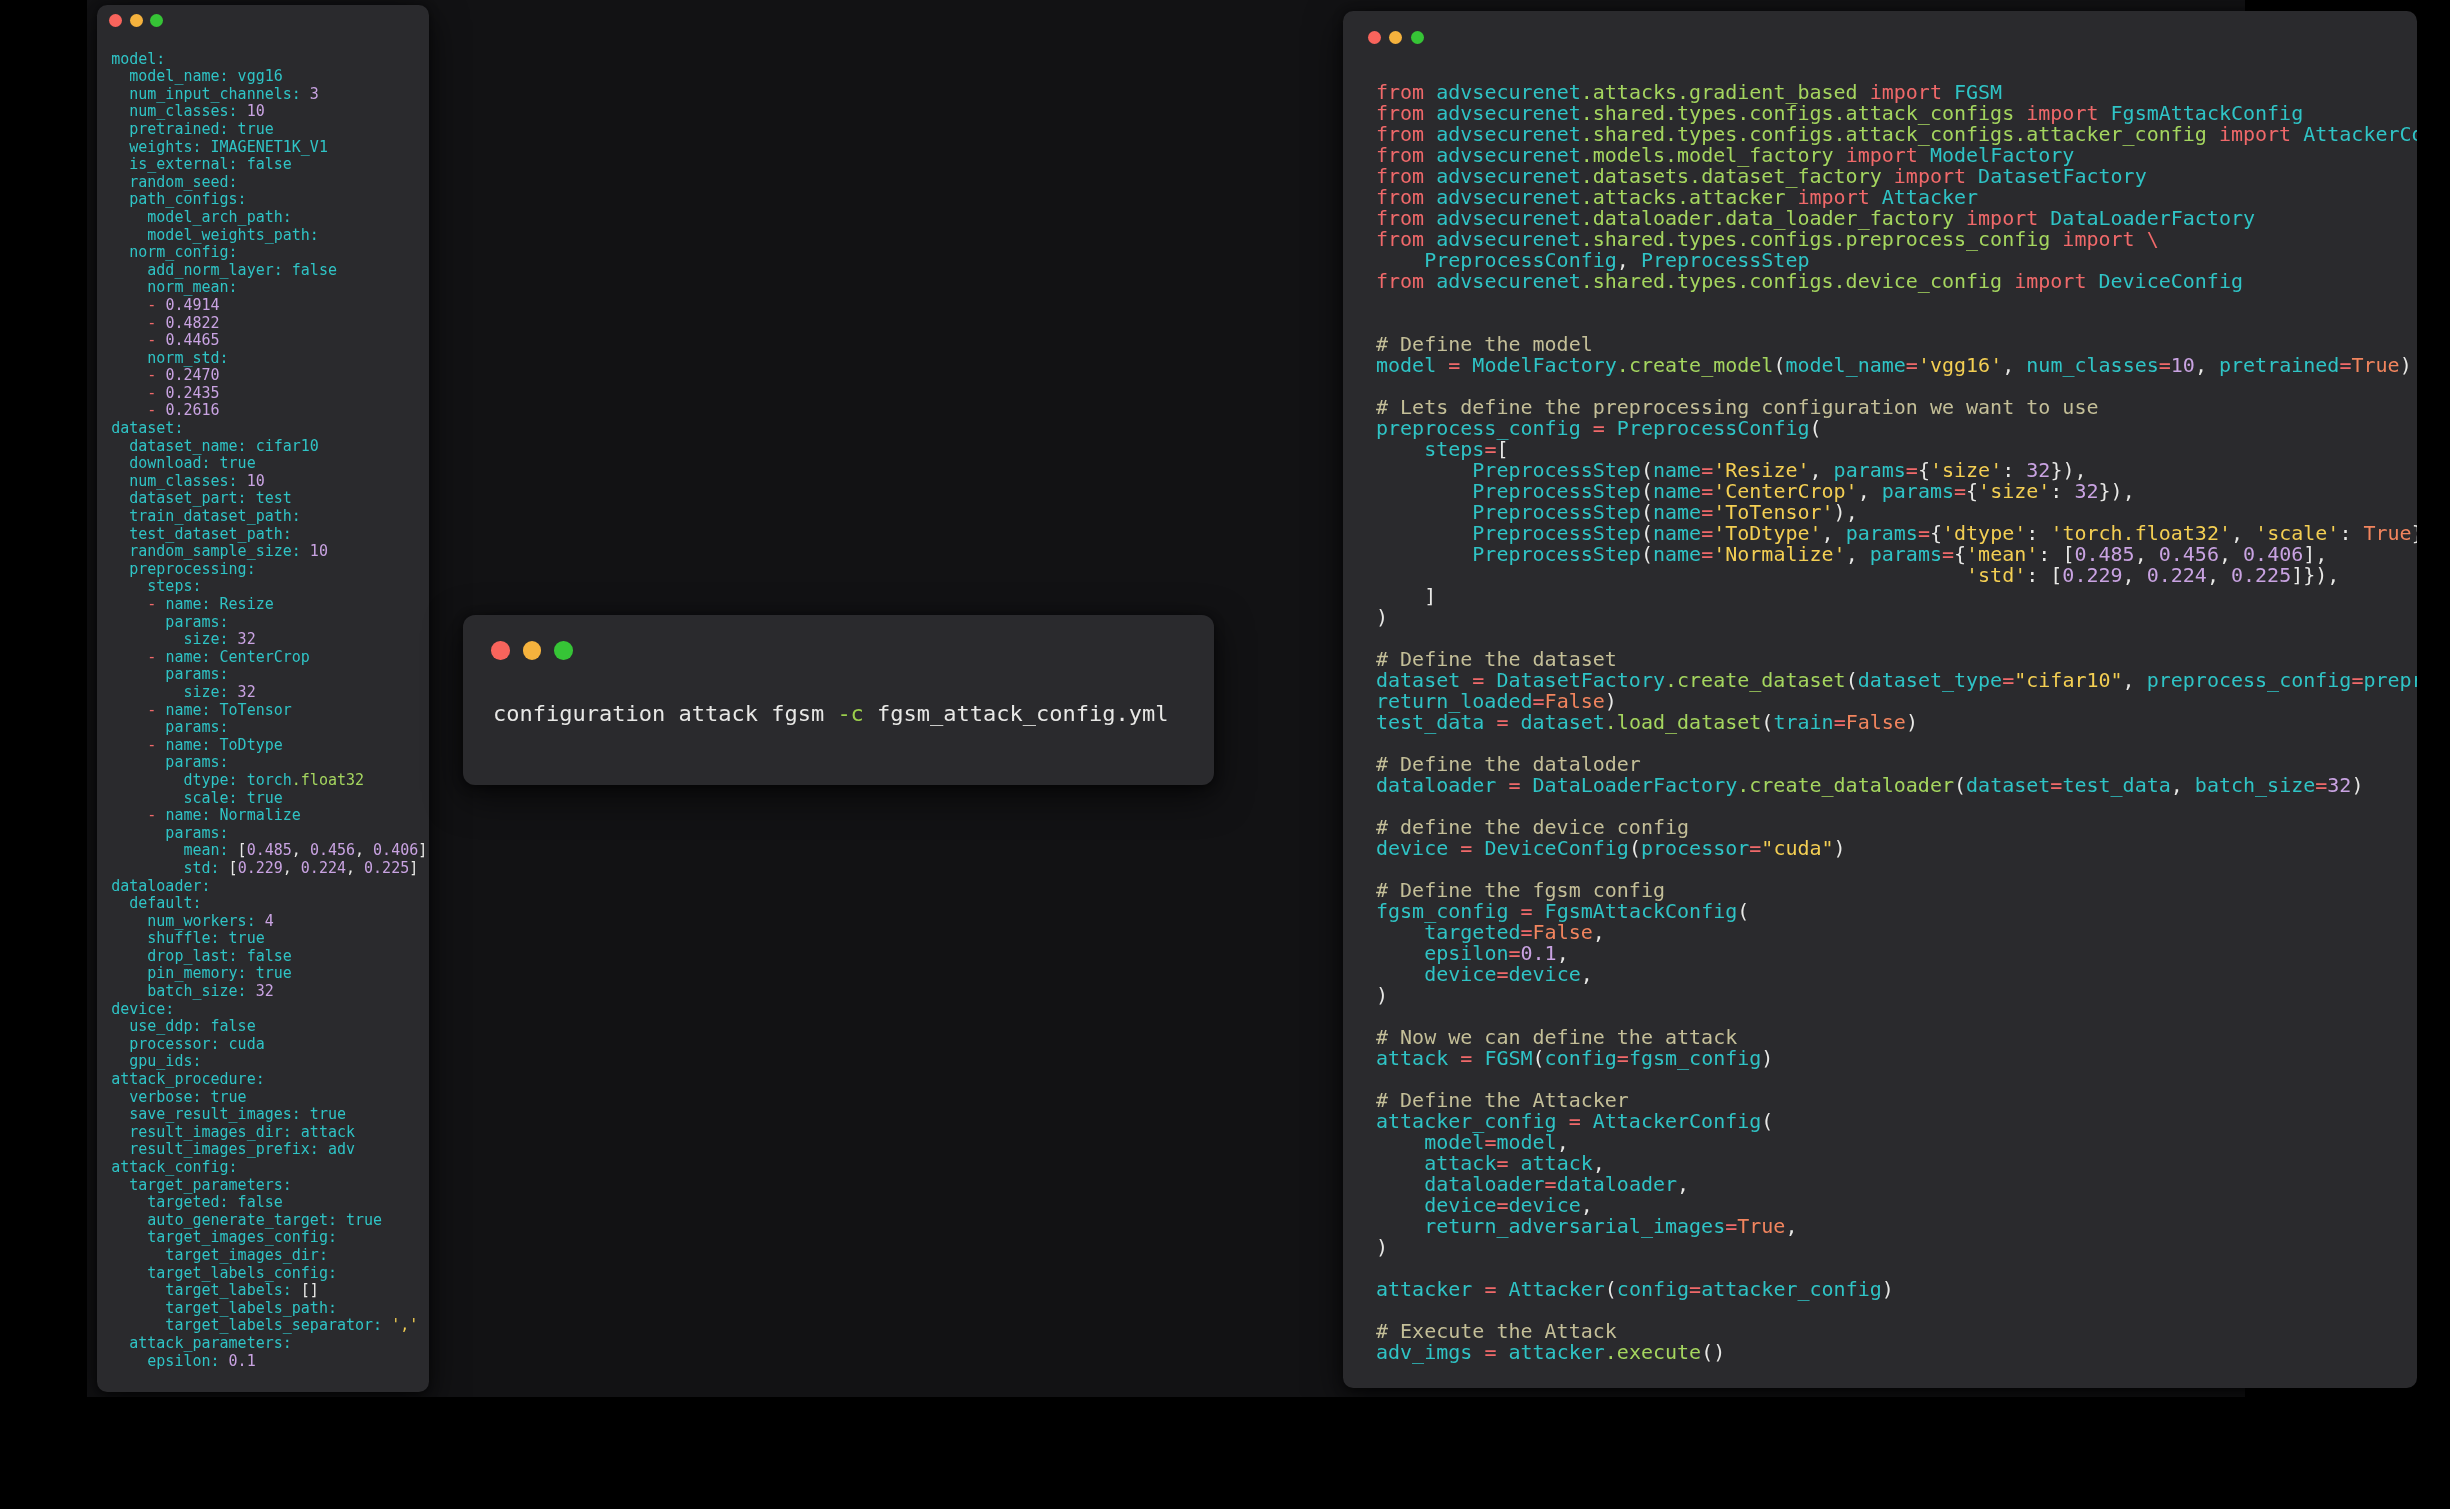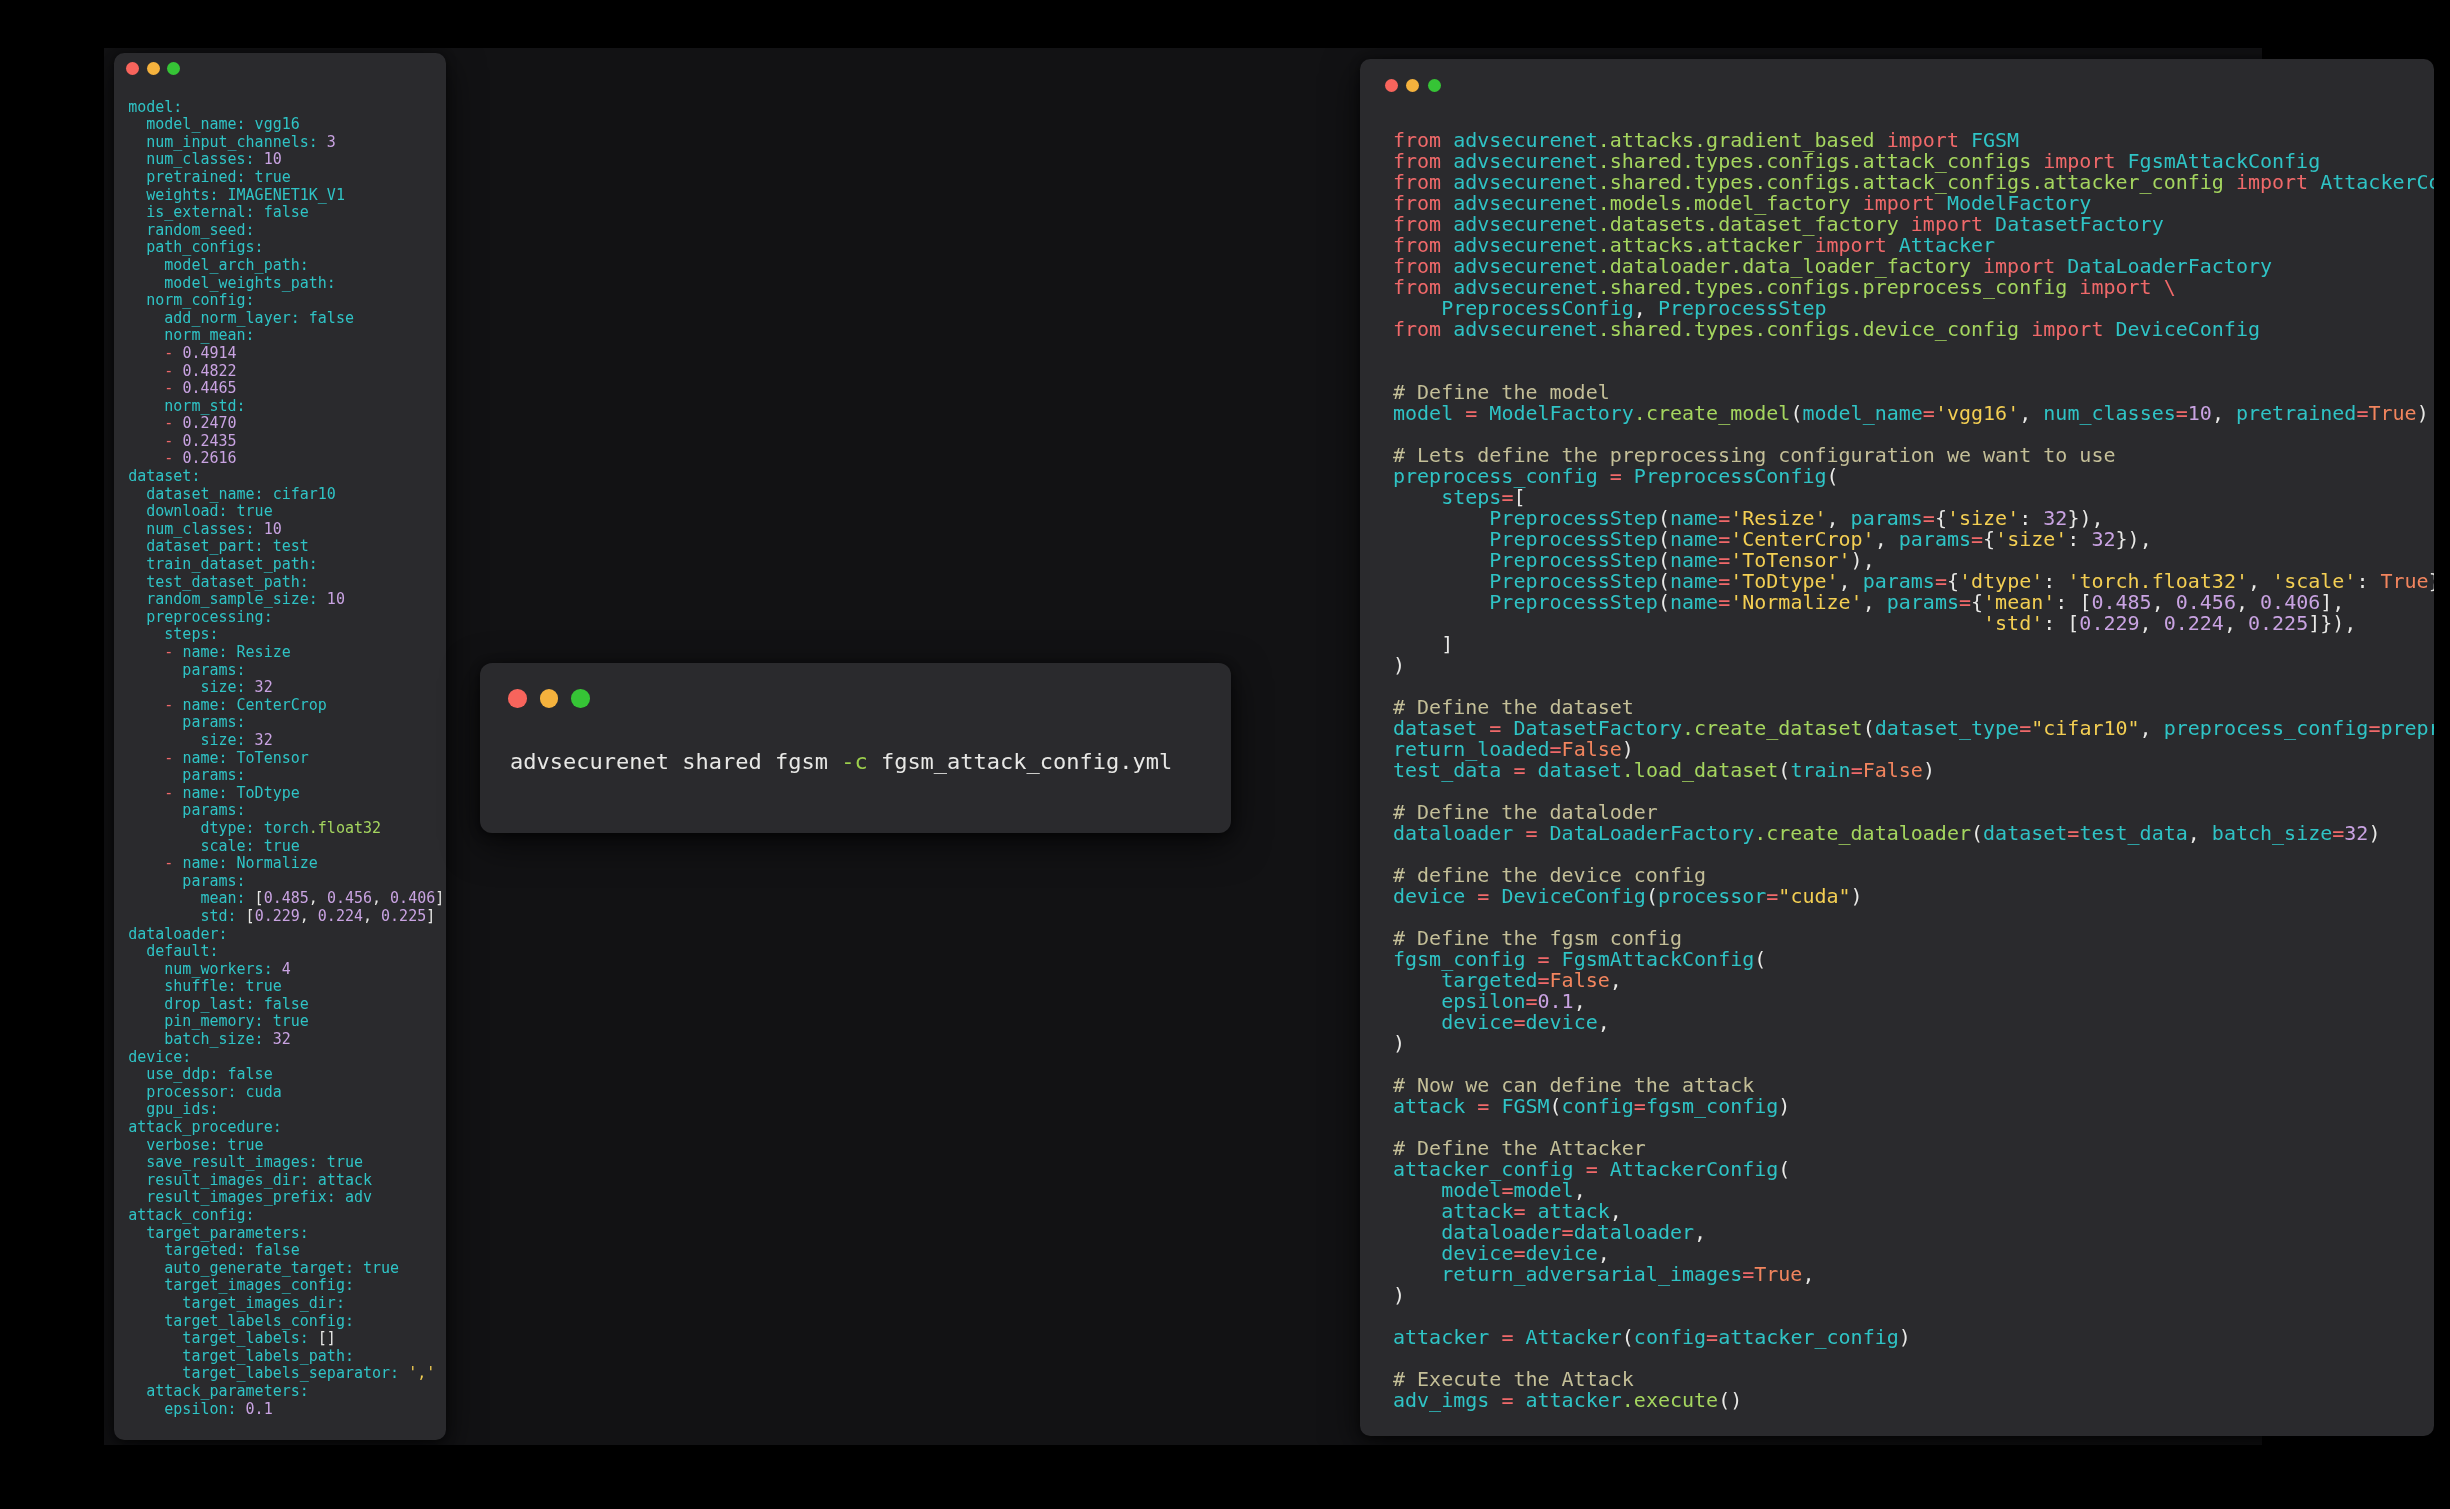--- a/index.html
+++ b/index.html
@@ -2,23 +2,22 @@
 <html style="--canvas-bg: #121214; --window-bg: #2a2a2d; --fg: #e8e8e6; --teal: #2fc4c6; --lime: #a5d65f; --salmon: #f0696a; --orange: #f2855e; --yellow: #f4cf53; --lavender: #c9a3e2; --khaki: #c4bf98; --flag-green: #9ccf4c; --light-red: #f8645c; --light-yellow: #f5b23d; --light-green: #36c436;font-size:15px"><head>
 <meta charset="utf-8">
 <style>
   html,body{margin:0;padding:0}
   body{
     width:2450px;height:1509px;position:relative;background:#000;
     font-family:"DejaVu Sans Mono", monospace;
     overflow:hidden;
   }
   #canvas{
-    position:absolute;left:104px;top:0;width:2158px;height:1397px;
+    position:absolute;left:87px;top:0;width:2158px;height:1397px;
     background:var(--canvas-bg,#121214);
-    margin-top:48px;
   }
   .window{
     position:absolute;background:var(--window-bg,#2a2a2d);
     border-radius:10.2px;overflow:hidden;
     box-shadow:0 11px 37px rgba(0,0,0,.62), 0 1.9px 9.3px rgba(0,0,0,.5);
   }
   #win-yaml{left:10.2px;top:4.6px;width:332px;height:1387px}
   #win-term{left:376px;top:615px;width:751px;height:170px;border-radius:12px}
   #win-py{left:1256px;top:11px;width:1074px;height:1377px}
 
@@ -64,21 +63,21 @@
     </div>
     <div class="code" id="yaml-code"><div class="line"><span class="t-k">model:</span></div><div class="line"><span class="t-k">  model_name:</span><span class="t-v"> vgg16</span></div><div class="line"><span class="t-k">  num_input_channels:</span><span class="t-n"> 3</span></div><div class="line"><span class="t-k">  num_classes:</span><span class="t-n"> 10</span></div><div class="line"><span class="t-k">  pretrained:</span><span class="t-v"> true</span></div><div class="line"><span class="t-k">  weights:</span><span class="t-v"> IMAGENET1K_V1</span></div><div class="line"><span class="t-k">  is_external:</span><span class="t-v"> false</span></div><div class="line"><span class="t-k">  random_seed:</span></div><div class="line"><span class="t-k">  path_configs:</span></div><div class="line"><span class="t-k">    model_arch_path:</span></div><div class="line"><span class="t-k">    model_weights_path:</span></div><div class="line"><span class="t-k">  norm_config:</span></div><div class="line"><span class="t-k">    add_norm_layer:</span><span class="t-v"> false</span></div><div class="line"><span class="t-k">    norm_mean:</span></div><div class="line"><span class="t-d">    - </span><span class="t-n">0.4914</span></div><div class="line"><span class="t-d">    - </span><span class="t-n">0.4822</span></div><div class="line"><span class="t-d">    - </span><span class="t-n">0.4465</span></div><div class="line"><span class="t-k">    norm_std:</span></div><div class="line"><span class="t-d">    - </span><span class="t-n">0.2470</span></div><div class="line"><span class="t-d">    - </span><span class="t-n">0.2435</span></div><div class="line"><span class="t-d">    - </span><span class="t-n">0.2616</span></div><div class="line"><span class="t-k">dataset:</span></div><div class="line"><span class="t-k">  dataset_name:</span><span class="t-v"> cifar10</span></div><div class="line"><span class="t-k">  download:</span><span class="t-v"> true</span></div><div class="line"><span class="t-k">  num_classes:</span><span class="t-n"> 10</span></div><div class="line"><span class="t-k">  dataset_part:</span><span class="t-v"> test</span></div><div class="line"><span class="t-k">  train_dataset_path:</span></div><div class="line"><span class="t-k">  test_dataset_path:</span></div><div class="line"><span class="t-k">  random_sample_size:</span><span class="t-n"> 10</span></div><div class="line"><span class="t-k">  preprocessing:</span></div><div class="line"><span class="t-k">    steps:</span></div><div class="line"><span class="t-d">    - </span><span class="t-k">name:</span><span class="t-v"> Resize</span></div><div class="line"><span class="t-k">      params:</span></div><div class="line"><span class="t-k">        size:</span><span class="t-n"> 32</span></div><div class="line"><span class="t-d">    - </span><span class="t-k">name:</span><span class="t-v"> CenterCrop</span></div><div class="line"><span class="t-k">      params:</span></div><div class="line"><span class="t-k">        size:</span><span class="t-n"> 32</span></div><div class="line"><span class="t-d">    - </span><span class="t-k">name:</span><span class="t-v"> ToTensor</span></div><div class="line"><span class="t-k">      params:</span></div><div class="line"><span class="t-d">    - </span><span class="t-k">name:</span><span class="t-v"> ToDtype</span></div><div class="line"><span class="t-k">      params:</span></div><div class="line"><span class="t-k">        dtype:</span><span class="t-v"> torch</span><span class="t-m">.float32</span></div><div class="line"><span class="t-k">        scale:</span><span class="t-v"> true</span></div><div class="line"><span class="t-d">    - </span><span class="t-k">name:</span><span class="t-v"> Normalize</span></div><div class="line"><span class="t-k">      params:</span></div><div class="line"><span class="t-k">        mean:</span><span class="t-p"> [</span><span class="t-n">0.485</span><span class="t-p">, </span><span class="t-n">0.456</span><span class="t-p">, </span><span class="t-n">0.406</span><span class="t-p">]</span></div><div class="line"><span class="t-k">        std:</span><span class="t-p"> [</span><span class="t-n">0.229</span><span class="t-p">, </span><span class="t-n">0.224</span><span class="t-p">, </span><span class="t-n">0.225</span><span class="t-p">]</span></div><div class="line"><span class="t-k">dataloader:</span></div><div class="line"><span class="t-k">  default:</span></div><div class="line"><span class="t-k">    num_workers:</span><span class="t-n"> 4</span></div><div class="line"><span class="t-k">    shuffle:</span><span class="t-v"> true</span></div><div class="line"><span class="t-k">    drop_last:</span><span class="t-v"> false</span></div><div class="line"><span class="t-k">    pin_memory:</span><span class="t-v"> true</span></div><div class="line"><span class="t-k">    batch_size:</span><span class="t-n"> 32</span></div><div class="line"><span class="t-k">device:</span></div><div class="line"><span class="t-k">  use_ddp:</span><span class="t-v"> false</span></div><div class="line"><span class="t-k">  processor:</span><span class="t-v"> cuda</span></div><div class="line"><span class="t-k">  gpu_ids:</span></div><div class="line"><span class="t-k">attack_procedure:</span></div><div class="line"><span class="t-k">  verbose:</span><span class="t-v"> true</span></div><div class="line"><span class="t-k">  save_result_images:</span><span class="t-v"> true</span></div><div class="line"><span class="t-k">  result_images_dir:</span><span class="t-v"> attack</span></div><div class="line"><span class="t-k">  result_images_prefix:</span><span class="t-v"> adv</span></div><div class="line"><span class="t-k">attack_config:</span></div><div class="line"><span class="t-k">  target_parameters:</span></div><div class="line"><span class="t-k">    targeted:</span><span class="t-v"> false</span></div><div class="line"><span class="t-k">    auto_generate_target:</span><span class="t-v"> true</span></div><div class="line"><span class="t-k">    target_images_config:</span></div><div class="line"><span class="t-k">      target_images_dir:</span></div><div class="line"><span class="t-k">    target_labels_config:</span></div><div class="line"><span class="t-k">      target_labels:</span><span class="t-p"> []</span></div><div class="line"><span class="t-k">      target_labels_path:</span></div><div class="line"><span class="t-k">      target_labels_separator:</span><span class="t-s"> ','</span></div><div class="line"><span class="t-k">  attack_parameters:</span></div><div class="line"><span class="t-k">    epsilon:</span><span class="t-n"> 0.1</span></div></div>
   </div>
 
   <div class="window" id="win-term">
     <div class="lights">
       <span class="light light-red"></span>
       <span class="light light-yellow"></span>
       <span class="light light-green"></span>
     </div>
-    <div class="code" id="term-code"><div class="line"><span class="t-txt">advsecurenet shared fgsm </span><span class="t-flag">-c</span><span class="t-txt"> fgsm_attack_config.yml</span></div></div>
+    <div class="code" id="term-code"><div class="line"><span class="t-txt">configuration attack fgsm </span><span class="t-flag">-c</span><span class="t-txt"> fgsm_attack_config.yml</span></div></div>
   </div>
 
   <div class="window" id="win-py">
     <div class="lights">
       <span class="light light-red"></span>
       <span class="light light-yellow"></span>
       <span class="light light-green"></span>
     </div>
     <div class="code" id="py-code"><div class="line"><span class="t-kw">from </span><span class="t-mod">advsecurenet</span><span class="t-path">.attacks.gradient_based </span><span class="t-kw">import </span><span class="t-cls">FGSM</span></div><div class="line"><span class="t-kw">from </span><span class="t-mod">advsecurenet</span><span class="t-path">.shared.types.configs.attack_configs </span><span class="t-kw">import </span><span class="t-cls">FgsmAttackConfig</span></div><div class="line"><span class="t-kw">from </span><span class="t-mod">advsecurenet</span><span class="t-path">.shared.types.configs.attack_configs.attacker_config </span><span class="t-kw">import </span><span class="t-cls">AttackerConfig</span></div><div class="line"><span class="t-kw">from </span><span class="t-mod">advsecurenet</span><span class="t-path">.models.model_factory </span><span class="t-kw">import </span><span class="t-cls">ModelFactory</span></div><div class="line"><span class="t-kw">from </span><span class="t-mod">advsecurenet</span><span class="t-path">.datasets.dataset_factory </span><span class="t-kw">import </span><span class="t-cls">DatasetFactory</span></div><div class="line"><span class="t-kw">from </span><span class="t-mod">advsecurenet</span><span class="t-path">.attacks.attacker </span><span class="t-kw">import </span><span class="t-cls">Attacker</span></div><div class="line"><span class="t-kw">from </span><span class="t-mod">advsecurenet</span><span class="t-path">.dataloader.data_loader_factory </span><span class="t-kw">import </span><span class="t-cls">DataLoaderFactory</span></div><div class="line"><span class="t-kw">from </span><span class="t-mod">advsecurenet</span><span class="t-path">.shared.types.configs.preprocess_config </span><span class="t-kw">import </span><span class="t-op">\</span></div><div class="line"><span class="t-p">    </span><span class="t-cls">PreprocessConfig</span><span class="t-p">, </span><span class="t-cls">PreprocessStep</span></div><div class="line"><span class="t-kw">from </span><span class="t-mod">advsecurenet</span><span class="t-path">.shared.types.configs.device_config </span><span class="t-kw">import </span><span class="t-cls">DeviceConfig</span></div><div class="line">&nbsp;</div><div class="line">&nbsp;</div><div class="line"><span class="t-c"># Define the model</span></div><div class="line"><span class="t-var">model </span><span class="t-op">= </span><span class="t-cls">ModelFactory</span><span class="t-fn">.create_model</span><span class="t-p">(</span><span class="t-var">model_name</span><span class="t-op">=</span><span class="t-str">'vgg16'</span><span class="t-p">, </span><span class="t-var">num_classes</span><span class="t-op">=</span><span class="t-num">10</span><span class="t-p">, </span><span class="t-var">pretrained</span><span class="t-op">=</span><span class="t-const">True</span><span class="t-p">)</span></div><div class="line">&nbsp;</div><div class="line"><span class="t-c"># Lets define the preprocessing configuration we want to use</span></div><div class="line"><span class="t-var">preprocess_config </span><span class="t-op">= </span><span class="t-cls">PreprocessConfig</span><span class="t-p">(</span></div><div class="line"><span class="t-p">    </span><span class="t-var">steps</span><span class="t-op">=</span><span class="t-p">[</span></div><div class="line"><span class="t-p">        </span><span class="t-cls">PreprocessStep</span><span class="t-p">(</span><span class="t-var">name</span><span class="t-op">=</span><span class="t-str">'Resize'</span><span class="t-p">, </span><span class="t-var">params</span><span class="t-op">=</span><span class="t-p">{</span><span class="t-str">'size'</span><span class="t-p">: </span><span class="t-num">32</span><span class="t-p">}),</span></div><div class="line"><span class="t-p">        </span><span class="t-cls">PreprocessStep</span><span class="t-p">(</span><span class="t-var">name</span><span class="t-op">=</span><span class="t-str">'CenterCrop'</span><span class="t-p">, </span><span class="t-var">params</span><span class="t-op">=</span><span class="t-p">{</span><span class="t-str">'size'</span><span class="t-p">: </span><span class="t-num">32</span><span class="t-p">}),</span></div><div class="line"><span class="t-p">        </span><span class="t-cls">PreprocessStep</span><span class="t-p">(</span><span class="t-var">name</span><span class="t-op">=</span><span class="t-str">'ToTensor'</span><span class="t-p">),</span></div><div class="line"><span class="t-p">        </span><span class="t-cls">PreprocessStep</span><span class="t-p">(</span><span class="t-var">name</span><span class="t-op">=</span><span class="t-str">'ToDtype'</span><span class="t-p">, </span><span class="t-var">params</span><span class="t-op">=</span><span class="t-p">{</span><span class="t-str">'dtype'</span><span class="t-p">: </span><span class="t-str">'torch.float32'</span><span class="t-p">, </span><span class="t-str">'scale'</span><span class="t-p">: </span><span class="t-const">True</span><span class="t-p">}),</span></div><div class="line"><span class="t-p">        </span><span class="t-cls">PreprocessStep</span><span class="t-p">(</span><span class="t-var">name</span><span class="t-op">=</span><span class="t-str">'Normalize'</span><span class="t-p">, </span><span class="t-var">params</span><span class="t-op">=</span><span class="t-p">{</span><span class="t-str">'mean'</span><span class="t-p">: [</span><span class="t-num">0.485</span><span class="t-p">, </span><span class="t-num">0.456</span><span class="t-p">, </span><span class="t-num">0.406</span><span class="t-p">],</span></div><div class="line"><span class="t-p">                                                 </span><span class="t-str">'std'</span><span class="t-p">: [</span><span class="t-num">0.229</span><span class="t-p">, </span><span class="t-num">0.224</span><span class="t-p">, </span><span class="t-num">0.225</span><span class="t-p">]}),</span></div><div class="line"><span class="t-p">    ]</span></div><div class="line"><span class="t-p">)</span></div><div class="line">&nbsp;</div><div class="line"><span class="t-c"># Define the dataset</span></div><div class="line"><span class="t-var">dataset </span><span class="t-op">= </span><span class="t-cls">DatasetFactory</span><span class="t-fn">.create_dataset</span><span class="t-p">(</span><span class="t-var">dataset_type</span><span class="t-op">=</span><span class="t-str">"cifar10"</span><span class="t-p">, </span><span class="t-var">preprocess_config</span><span class="t-op">=</span><span class="t-var">preprocess_config</span><span class="t-p">,</span></div><div class="line"><span class="t-var">return_loaded</span><span class="t-op">=</span><span class="t-const">False</span><span class="t-p">)</span></div><div class="line"><span class="t-var">test_data </span><span class="t-op">= </span><span class="t-var">dataset</span><span class="t-fn">.load_dataset</span><span class="t-p">(</span><span class="t-var">train</span><span class="t-op">=</span><span class="t-const">False</span><span class="t-p">)</span></div><div class="line">&nbsp;</div><div class="line"><span class="t-c"># Define the dataloder</span></div><div class="line"><span class="t-var">dataloader </span><span class="t-op">= </span><span class="t-cls">DataLoaderFactory</span><span class="t-fn">.create_dataloader</span><span class="t-p">(</span><span class="t-var">dataset</span><span class="t-op">=</span><span class="t-var">test_data</span><span class="t-p">, </span><span class="t-var">batch_size</span><span class="t-op">=</span><span class="t-num">32</span><span class="t-p">)</span></div><div class="line">&nbsp;</div><div class="line"><span class="t-c"># define the device config</span></div><div class="line"><span class="t-var">device </span><span class="t-op">= </span><span class="t-cls">DeviceConfig</span><span class="t-p">(</span><span class="t-var">processor</span><span class="t-op">=</span><span class="t-str">"cuda"</span><span class="t-p">)</span></div><div class="line">&nbsp;</div><div class="line"><span class="t-c"># Define the fgsm config</span></div><div class="line"><span class="t-var">fgsm_config </span><span class="t-op">= </span><span class="t-cls">FgsmAttackConfig</span><span class="t-p">(</span></div><div class="line"><span class="t-p">    </span><span class="t-var">targeted</span><span class="t-op">=</span><span class="t-const">False</span><span class="t-p">,</span></div><div class="line"><span class="t-p">    </span><span class="t-var">epsilon</span><span class="t-op">=</span><span class="t-num">0.1</span><span class="t-p">,</span></div><div class="line"><span class="t-p">    </span><span class="t-var">device</span><span class="t-op">=</span><span class="t-var">device</span><span class="t-p">,</span></div><div class="line"><span class="t-p">)</span></div><div class="line">&nbsp;</div><div class="line"><span class="t-c"># Now we can define the attack</span></div><div class="line"><span class="t-var">attack </span><span class="t-op">= </span><span class="t-cls">FGSM</span><span class="t-p">(</span><span class="t-var">config</span><span class="t-op">=</span><span class="t-var">fgsm_config</span><span class="t-p">)</span></div><div class="line">&nbsp;</div><div class="line"><span class="t-c"># Define the Attacker</span></div><div class="line"><span class="t-var">attacker_config </span><span class="t-op">= </span><span class="t-cls">AttackerConfig</span><span class="t-p">(</span></div><div class="line"><span class="t-p">    </span><span class="t-var">model</span><span class="t-op">=</span><span class="t-var">model</span><span class="t-p">,</span></div><div class="line"><span class="t-p">    </span><span class="t-var">attack</span><span class="t-op">= </span><span class="t-var">attack</span><span class="t-p">,</span></div><div class="line"><span class="t-p">    </span><span class="t-var">dataloader</span><span class="t-op">=</span><span class="t-var">dataloader</span><span class="t-p">,</span></div><div class="line"><span class="t-p">    </span><span class="t-var">device</span><span class="t-op">=</span><span class="t-var">device</span><span class="t-p">,</span></div><div class="line"><span class="t-p">    </span><span class="t-var">return_adversarial_images</span><span class="t-op">=</span><span class="t-const">True</span><span class="t-p">,</span></div><div class="line"><span class="t-p">)</span></div><div class="line">&nbsp;</div><div class="line"><span class="t-var">attacker </span><span class="t-op">= </span><span class="t-cls">Attacker</span><span class="t-p">(</span><span class="t-var">config</span><span class="t-op">=</span><span class="t-var">attacker_config</span><span class="t-p">)</span></div><div class="line">&nbsp;</div><div class="line"><span class="t-c"># Execute the Attack</span></div><div class="line"><span class="t-var">adv_imgs </span><span class="t-op">= </span><span class="t-var">attacker</span><span class="t-fn">.execute</span><span class="t-p">()</span></div></div>
   </div>

